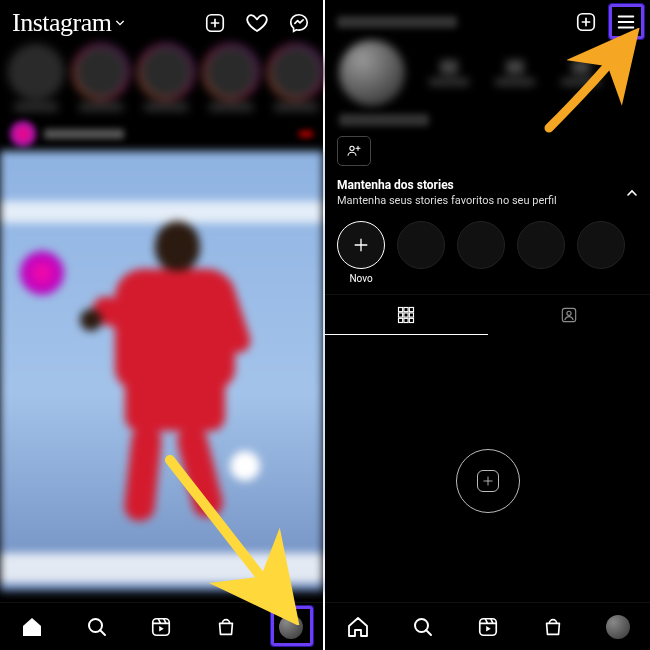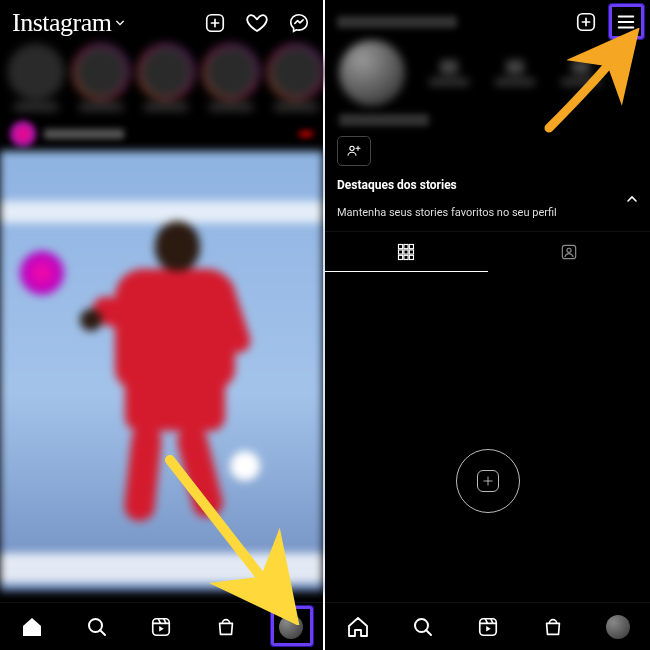--- a/index.html
+++ b/index.html
@@ -68,21 +68,21 @@
   .stat { display:flex; flex-direction:column; align-items:center; gap:4px; }
   .statn { width:18px; height:14px; background:#444; border-radius:2px; }
   .statl { width:40px; height:8px; background:#333; border-radius:2px; }
   .prof-name { margin:0 14px 10px; height:12px; width:90px; background:#333; border-radius:3px; filter:blur(3px); }
   .edit-row { display:flex; gap:8px; padding:0 12px 12px; }
   .edit-btn { flex:1; height:30px; border:1px solid #444; border-radius:5px; background:transparent; color:#fff; font-size:13px; font-weight:600; display:flex; align-items:center; justify-content:center; cursor:pointer; }
   .discover-btn { width:34px; height:30px; border:1px solid #444; border-radius:5px; display:flex; align-items:center; justify-content:center; cursor:pointer; }
   .highlights-sec { padding:0 12px 6px; }
   .hl-title-row { display:flex; justify-content:space-between; align-items:center; }
   .hl-title { font-size:12px; font-weight:700; }
-  .hl-sub { font-size:11px; color:#ddd; margin-top:14px; }
+  .hl-sub { font-size:11px; color:#ddd; margin-top:2px; }
   .hl-chevron { font-size:12px; }
   .hl-strip { display:flex; gap:12px; padding:8px 12px 4px; }
   .hl-item { display:flex; flex-direction:column; align-items:center; gap:4px; }
   .hl-circ { width:48px; height:48px; border-radius:50%; background:#111; border:1px solid #222; display:flex; align-items:center; justify-content:center; }
   .hl-circ.add { border:1px solid #fff; }
   .hl-lbl { font-size:10px; color:#fff; }
   .prof-tabs { display:flex; border-top:1px solid #111; margin-top:6px; }
   .ptab { flex:1; height:40px; display:flex; align-items:center; justify-content:center; opacity:0.55; }
   .ptab.active { opacity:1; box-shadow: inset 0 -1px 0 #fff; }
   .prof-body { position:absolute; top:360px; left:0; right:0; bottom:48px; display:flex; align-items:center; justify-content:center; }
@@ -268,31 +268,53 @@
           <circle cx="9" cy="8" r="3.2" stroke="#fff" stroke-width="1.6" fill="none"></circle>
           <path d="M3 19c0-3 3-5 6-5s6 2 6 5" stroke="#fff" stroke-width="1.6" fill="none"></path>
           <path d="M18 5v6M15 8h6" stroke="#fff" stroke-width="1.6" stroke-linecap="round"></path>
         </svg>
     </div>
   </div>
 
   <div class="highlights-sec">
     <div class="hl-title-row">
       <div>
-        <div class="hl-title">Destaques dos stories</div>
+        <div class="hl-title">Mantenha dos stories</div>
         <div class="hl-sub">Mantenha seus stories favoritos no seu perfil</div>
       </div>
       <span class="hl-chevron">
         <svg viewBox="0 0 12 12" width="12" height="12">
             <path d="M2 8l4-4 4 4" stroke="#fff" stroke-width="1.6" fill="none" stroke-linecap="round"></path>
           </svg>
       </span>
     </div>
   </div>
 
+  <div class="hl-strip">
+    <div class="hl-item">
+      <div class="hl-circ add">
+        <svg viewBox="0 0 24 24" width="20" height="20">
+            <path d="M12 5v14M5 12h14" stroke="#fff" stroke-width="1.6" stroke-linecap="round"></path>
+          </svg>
+      </div>
+      <div class="hl-lbl">Novo</div>
+    </div>
+    <div class="hl-item">
+        <div class="hl-circ"></div>
+      </div>
+    <div class="hl-item">
+        <div class="hl-circ"></div>
+      </div>
+    <div class="hl-item">
+        <div class="hl-circ"></div>
+      </div>
+    <div class="hl-item">
+        <div class="hl-circ"></div>
+      </div>
+  </div>
 
   <div class="prof-tabs">
     <div class="ptab active">
       <svg viewBox="0 0 24 24" width="20" height="20">
         <rect x="3" y="3" width="5" height="5" stroke="#fff" stroke-width="1.4" fill="none"></rect>
         <rect x="9.5" y="3" width="5" height="5" stroke="#fff" stroke-width="1.4" fill="none"></rect>
         <rect x="16" y="3" width="5" height="5" stroke="#fff" stroke-width="1.4" fill="none"></rect>
         <rect x="3" y="9.5" width="5" height="5" stroke="#fff" stroke-width="1.4" fill="none"></rect>
         <rect x="9.5" y="9.5" width="5" height="5" stroke="#fff" stroke-width="1.4" fill="none"></rect>
         <rect x="16" y="9.5" width="5" height="5" stroke="#fff" stroke-width="1.4" fill="none"></rect>

